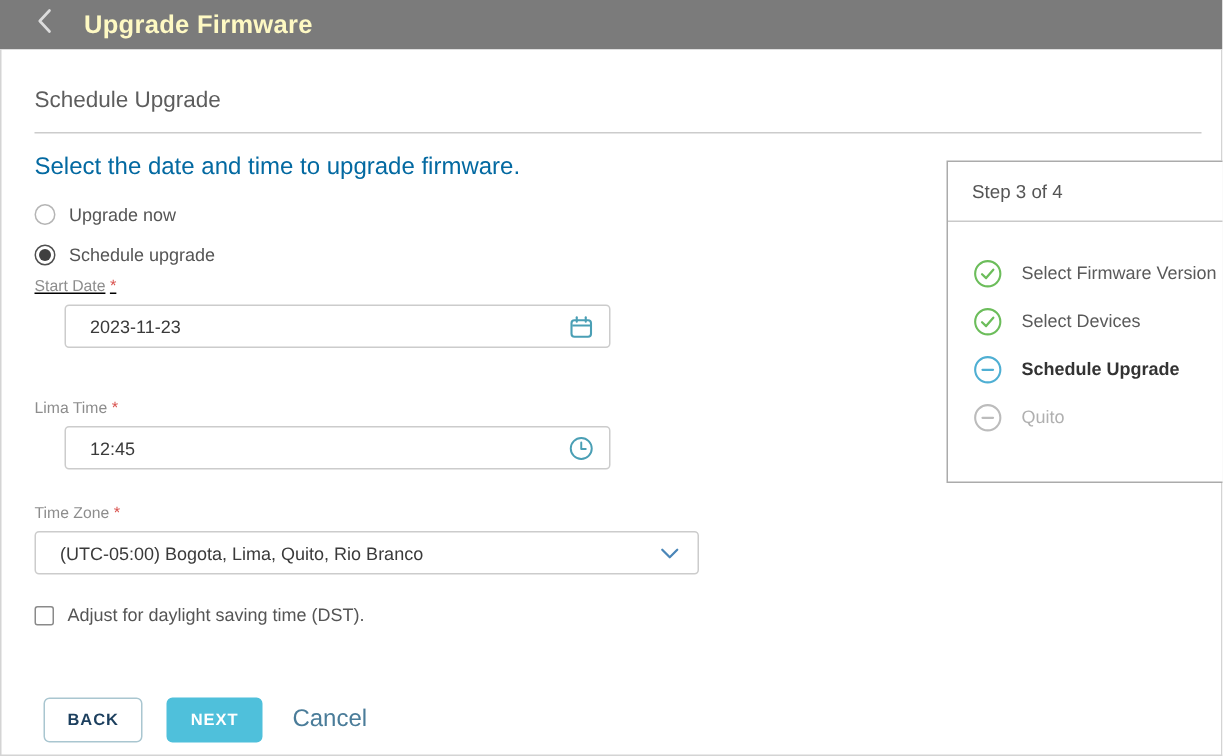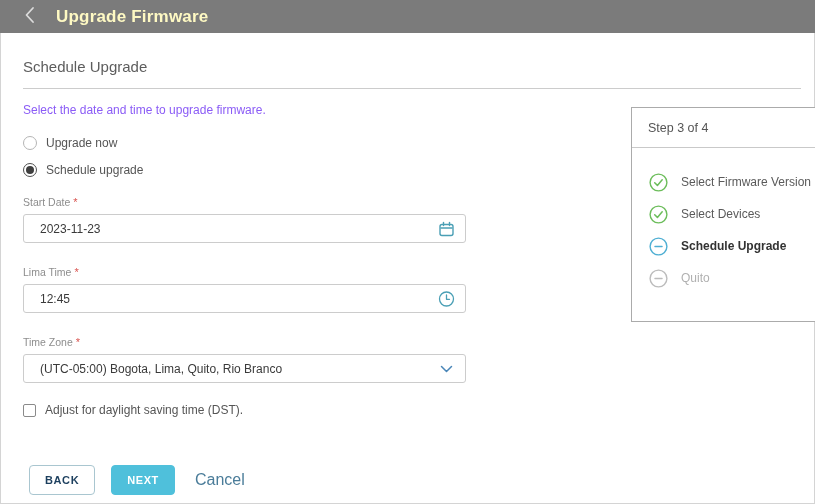--- a/index.html
+++ b/index.html
@@ -11,44 +11,44 @@
             background:var(--header-bg,#7b7b7b); display:flex; align-items:center; }
   .back-btn { width:34px; height:33px; margin-left:12px; display:flex; align-items:center; justify-content:center; cursor:pointer; }
   .header-title { color:#fef9c3; font-size:17px; font-weight:600; letter-spacing:0.2px; margin-left:10px; }
 
   
   .frame { position:absolute; top:33px; left:0; right:0; bottom:0;
            border:1px solid #d4d4d4; border-top:none; background:#fff; }
 
   .section-title { position:absolute; left:22px; top:25px; width:778px;
                    font-size:15px; color:#5d5d5d; padding-bottom:13px; border-bottom:1px solid #ccc; }
-  .description { position:absolute; left:22px; top:70px; font-size:12px; color:#8b5cf6; }
+  .description { position:absolute; left:22px; top:70px; font-size:16px; color:#0369a1; }
 
   
   .radio-group { position:absolute; left:22px; top:101px; }
   .radio-row { display:flex; align-items:center; height:18px; margin-bottom:9px; cursor:pointer; }
   .radio-circle { width:14px; height:14px; border-radius:50%; border:1px solid #b5b5b5; background:#fff;
                   display:inline-flex; align-items:center; justify-content:center; }
   .radio-row.selected .radio-circle { border-color:#4f4f4f; }
   .radio-row.selected .radio-circle::after { content:""; width:8px; height:8px; border-radius:50%; background:#3f3f3f; }
   .radio-label { font-size:12px; color:#555; margin-left:9px; }
 
   
   .field { position:absolute; left:22px; width:443px; }
   .field-label { font-size:10.5px; color:#8d8d8d; margin-bottom:6px; }
   .required { color:var(--required-red,#d9534f); margin-left:3px; font-size:11px; }
-  .text-input { position:relative; width:443px; height:29px; border:1px solid #ccc; border-radius:3px; background:#fff; }
+  .text-input { position:relative; width:364px; height:29px; border:1px solid #ccc; border-radius:3px; background:#fff;margin-left:20px; }
   .text-input input { width:100%; height:100%; border:none; outline:none; background:transparent;
                       font-family:"Liberation Sans", sans-serif; font-size:12px; color:#3a3a3a; padding:0 36px 0 16px; }
   .input-icon { position:absolute; right:10px; top:50%; transform:translateY(-50%); width:17px; height:17px;
                 display:flex; align-items:center; justify-content:center; cursor:pointer; }
   .select-box { position:relative; width:443px; height:29px; border:1px solid #ccc; border-radius:3px; background:#fff;
                 display:flex; align-items:center; padding:0 30px 0 16px; font-size:12px; color:#3a3a3a; cursor:pointer; }
 
-  #field-start-date { top:163px; }
+  #field-start-date { top:152px;text-decoration:underline; }
   #field-start-time { top:233px; }
   #field-time-zone  { top:303px; }
 
   
   .checkbox-row { position:absolute; left:22px; top:370px; display:flex; align-items:center; cursor:pointer; }
   .checkbox-box { width:13px; height:13px; border:1px solid #8a8a8a; border-radius:2px; background:#fff; }
   .checkbox-label { font-size:12px; color:#555; margin-left:9px; }
 
   
   .actions { position:absolute; left:28px; top:432px; display:flex; align-items:center; }

